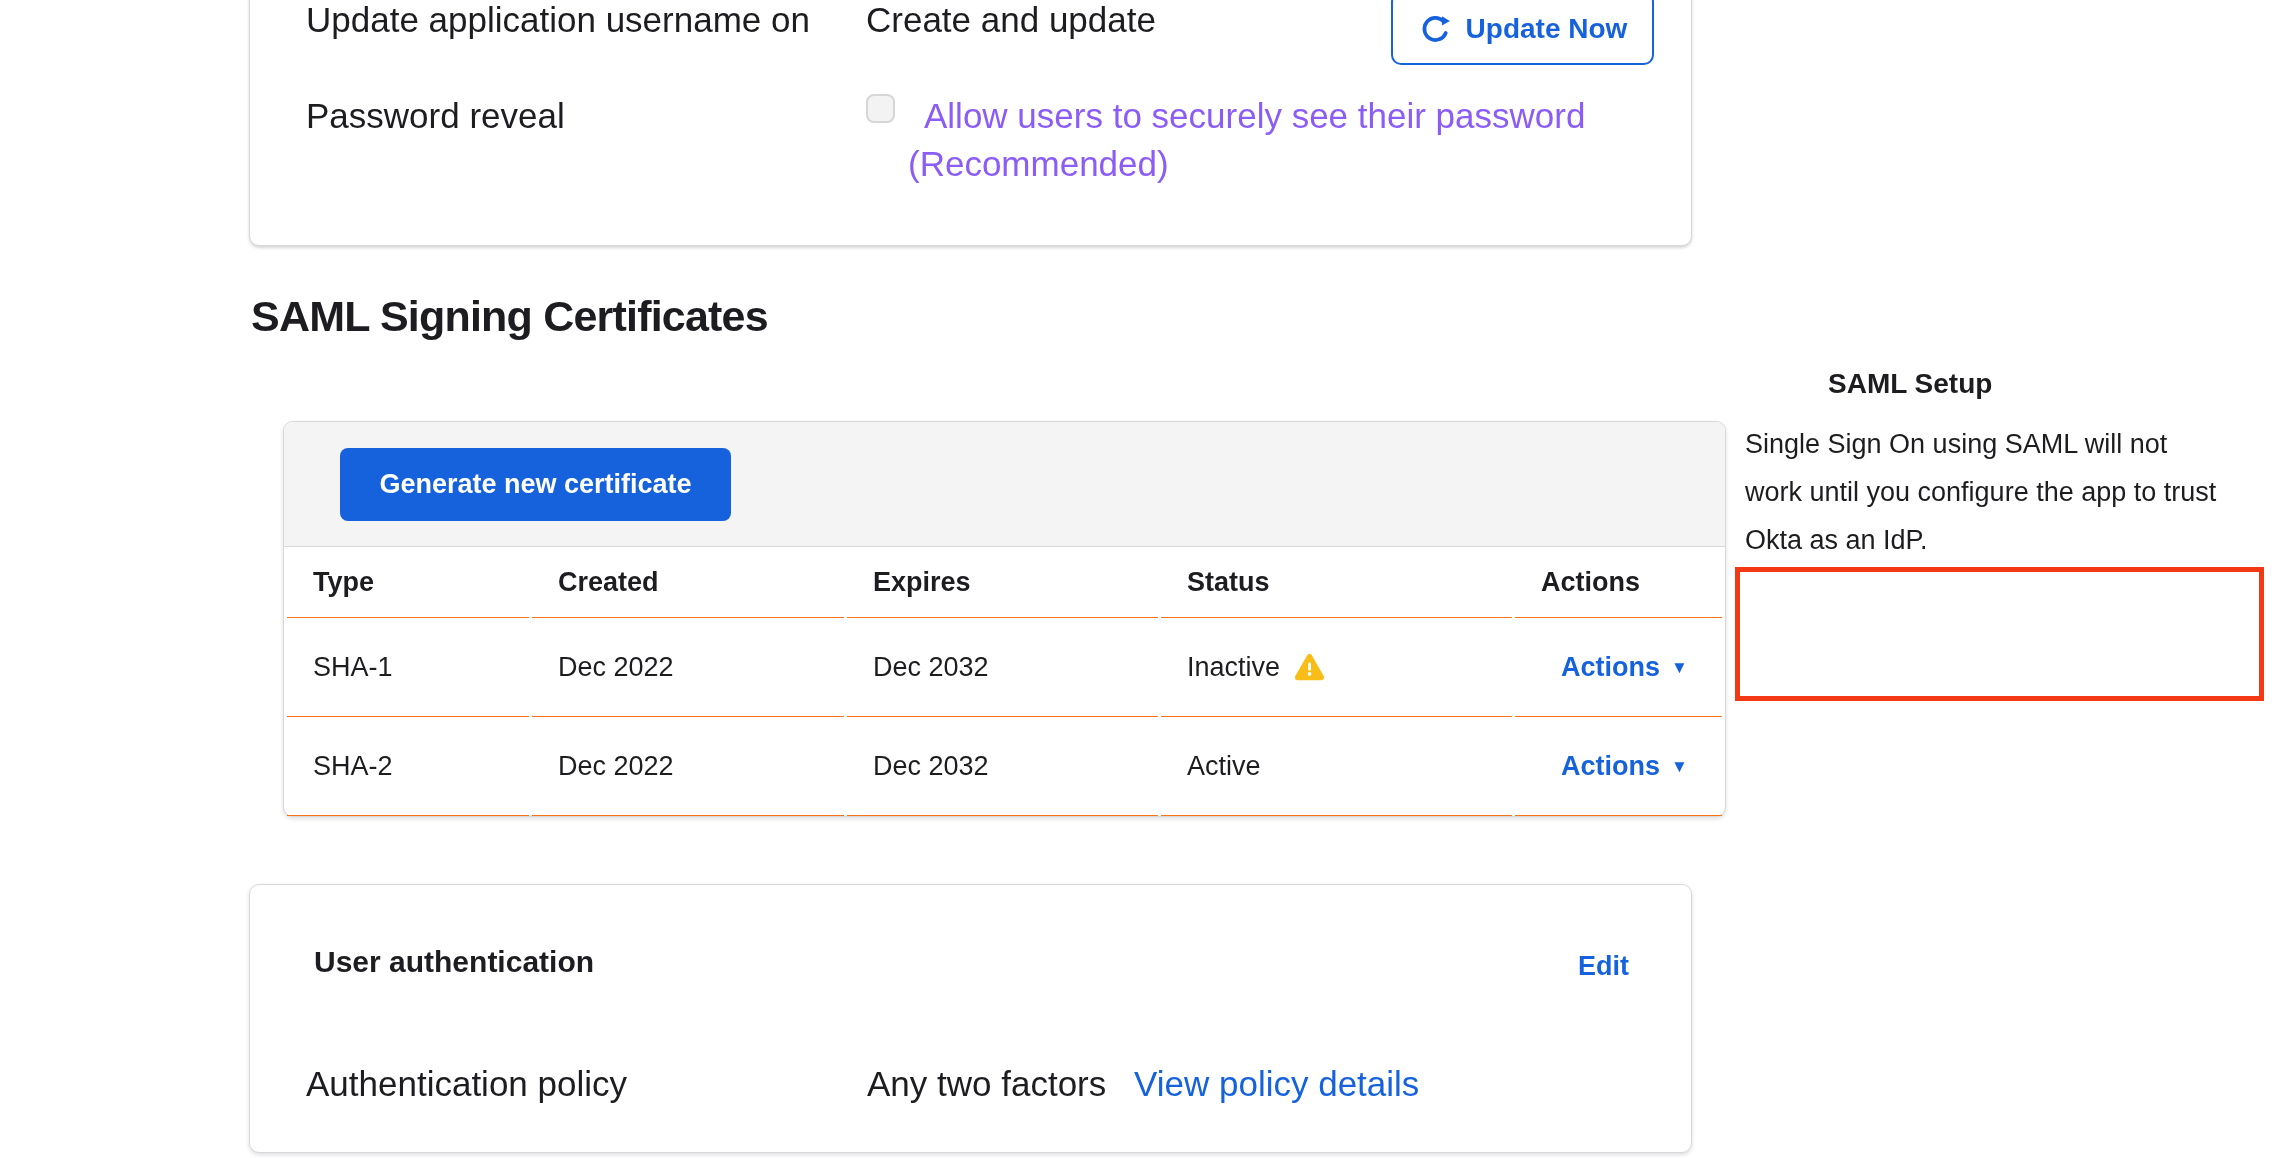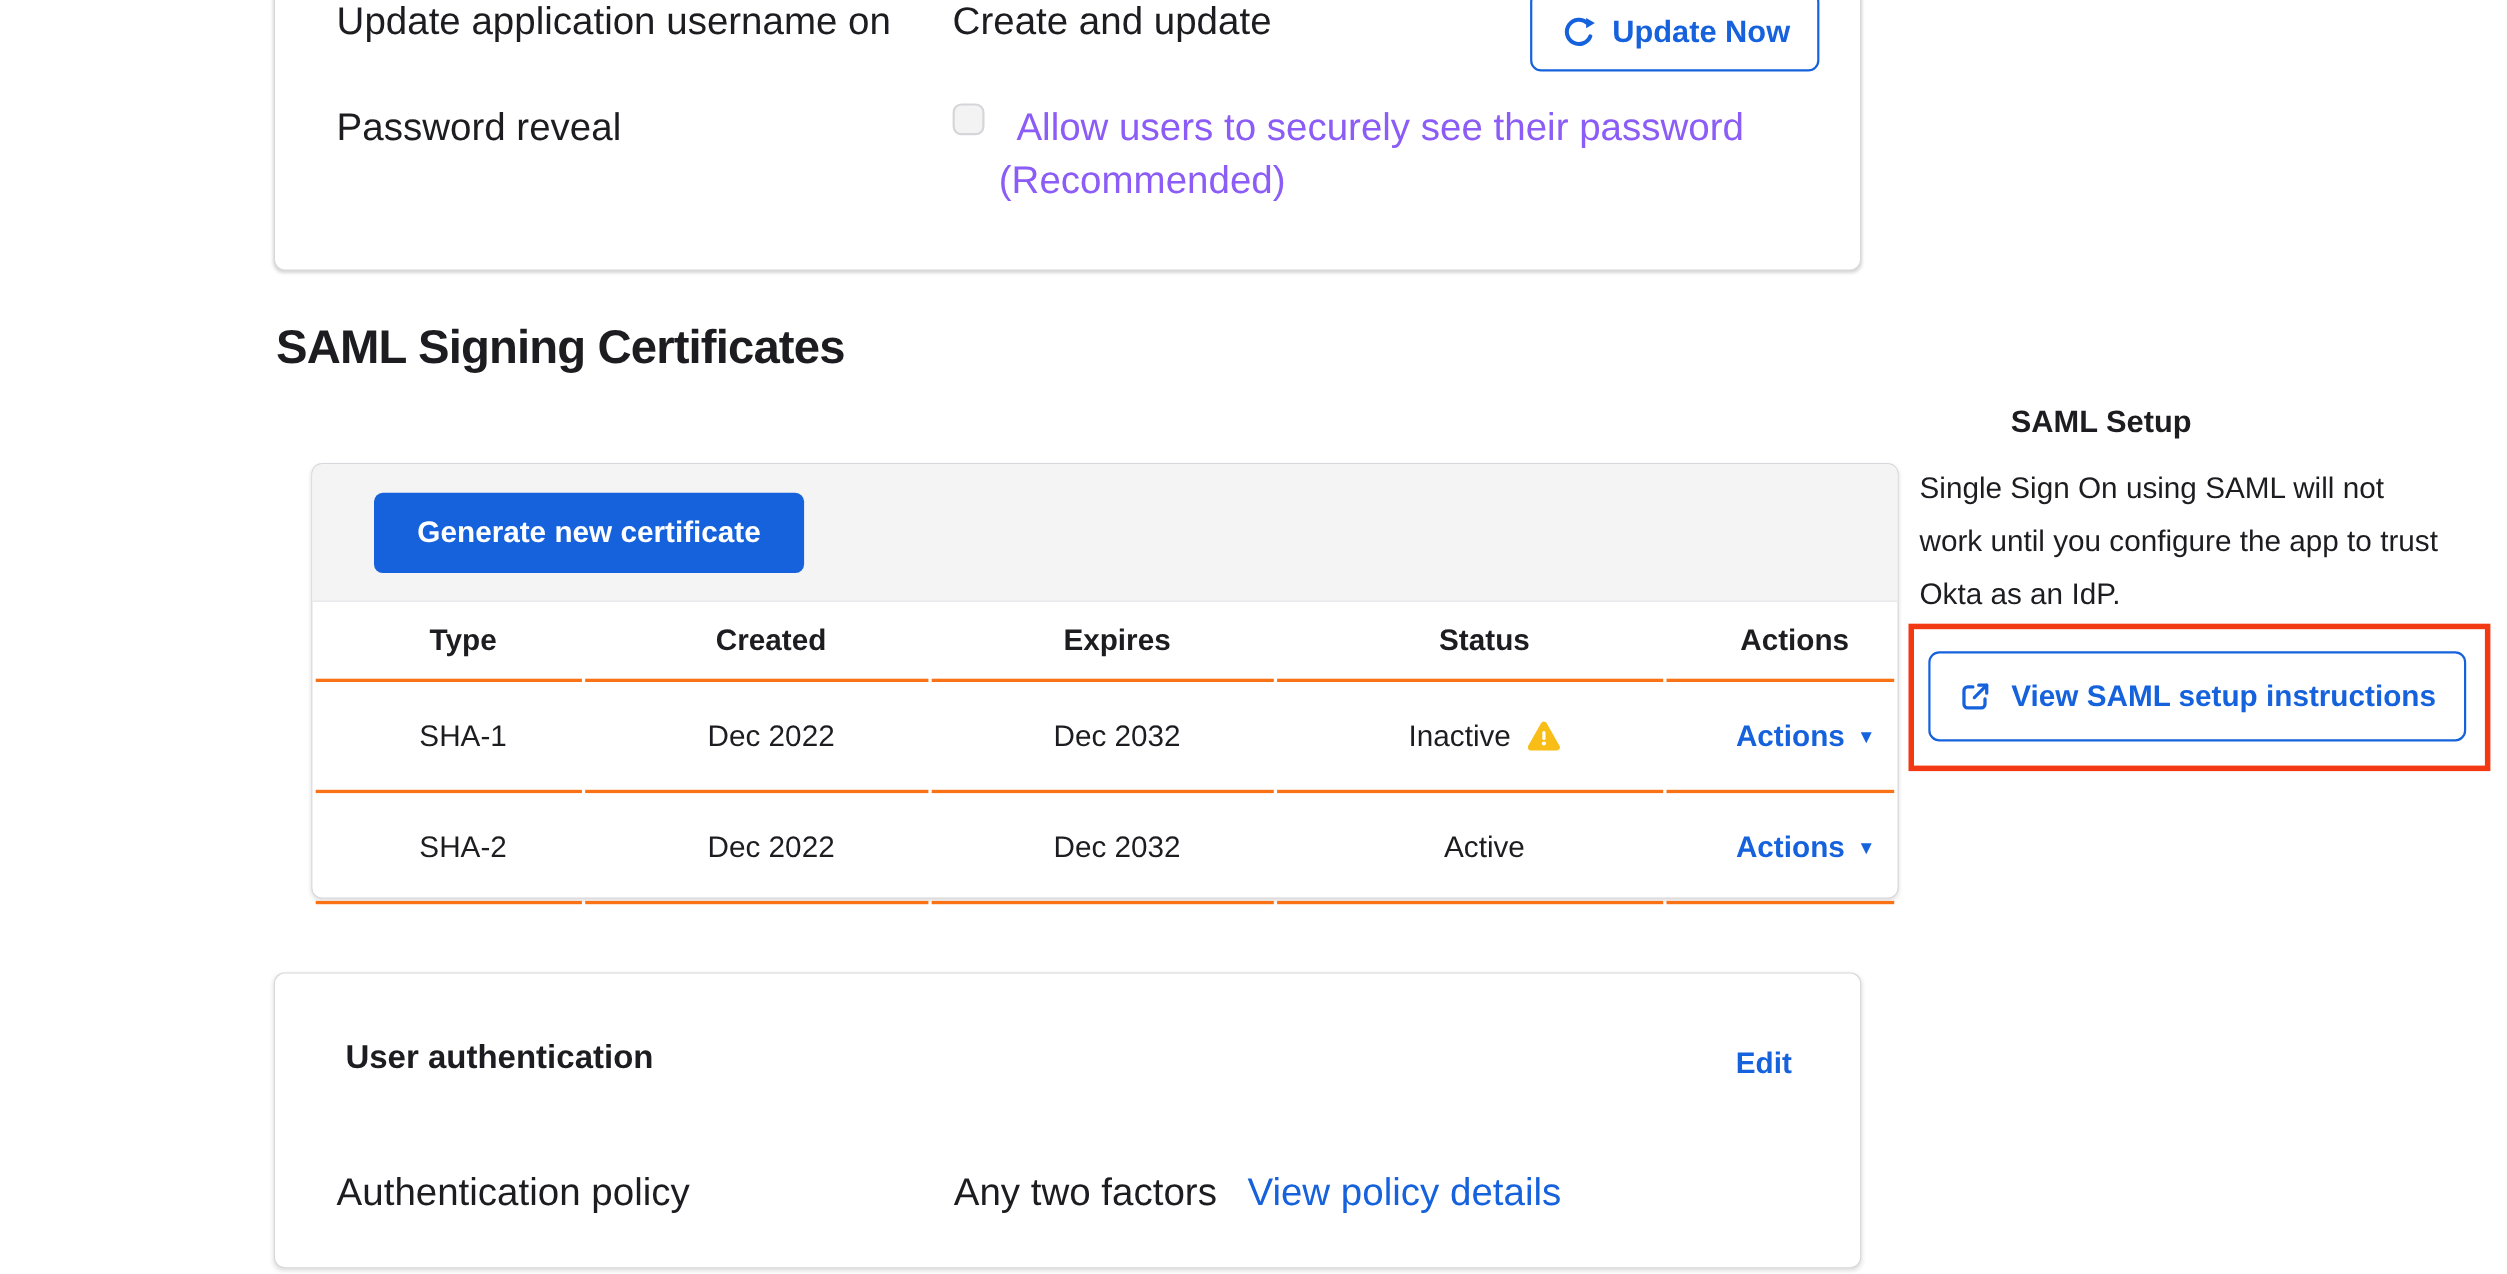--- a/index.html
+++ b/index.html
@@ -41,22 +41,22 @@
     position:absolute;left:56px;top:26px;width:391px;height:73px;
     background:#1662dd;border:none;border-radius:8px;color:#fff;
     font-size:27px;font-weight:bold;display:flex;align-items:center;justify-content:center;
     font-family:inherit;cursor:pointer;
   }
   .cert-table{
     position:absolute;left:0;top:126px;width:100%;
     border-collapse:separate;border-spacing:3px 0;table-layout:fixed;
   }
   .cert-table th,.cert-table td{
-    text-align:center;padding:0 0 0 26px;font-size:27px;color:#1d1d21;
-    border-bottom:3px solid #f97316;white-space:nowrap;overflow:visible;
+    text-align:left;padding:0 0 0 26px;font-size:27px;color:#1d1d21;
+    border-bottom:1px solid #f97316;white-space:nowrap;overflow:visible;
   }
   .cert-table th{height:69px;font-weight:bold;}
   .cert-table td{height:98px;}
   .col-type{width:242px;}.col-created{width:312px;}.col-expires{width:311px;}.col-status{width:351px;}
   .status-wrap{display:inline-flex;align-items:center;gap:14px;}
   .actions-link{display:inline-flex;align-items:center;gap:11px;margin-left:20px;
     color:#1662dd;font-weight:bold;cursor:pointer;}
   .caret{font-size:17px;position:relative;top:1px;}
 
   
@@ -164,28 +164,20 @@
           </td>
         </tr>
       </tbody>
     </table>
   </div>
 
   <div class="abs rail-title">SAML Setup</div>
   <div class="abs rail-para">Single Sign On using SAML will not work until you configure the app to trust Okta as an IdP.</div>
 
   <div class="abs red-box"></div>
-  <div class="abs setup-btn">
-    <svg width="31" height="31" viewBox="0 0 24 24">
-      <path d="M10.5 5 H6.8 C5.3 5 4.2 6.1 4.2 7.6 V17.2 C4.2 18.7 5.3 19.8 6.8 19.8 H16.4 C17.9 19.8 19 18.7 19 17.2 V13.5" fill="none" stroke="#1662dd" stroke-width="2.3" stroke-linecap="round"></path>
-      <path d="M11.5 12.5 L20.2 3.8" fill="none" stroke="#1662dd" stroke-width="2.3" stroke-linecap="round"></path>
-      <path d="M14.6 3.8 H20.2 V9.4" fill="none" stroke="#1662dd" stroke-width="2.3" stroke-linecap="round" stroke-linejoin="round"></path>
-    </svg>
-    <span>View SAML setup instructions</span>
-  </div>
 
   <div class="card auth-card">
     <div class="abs auth-title">User authentication</div>
     <div class="abs auth-edit">Edit</div>
     <div class="abs auth-label txt27">Authentication policy</div>
     <div class="abs auth-value txt27">Any two factors</div>
     <div class="abs auth-link txt27">View policy details</div>
   </div>
 
 </div>

